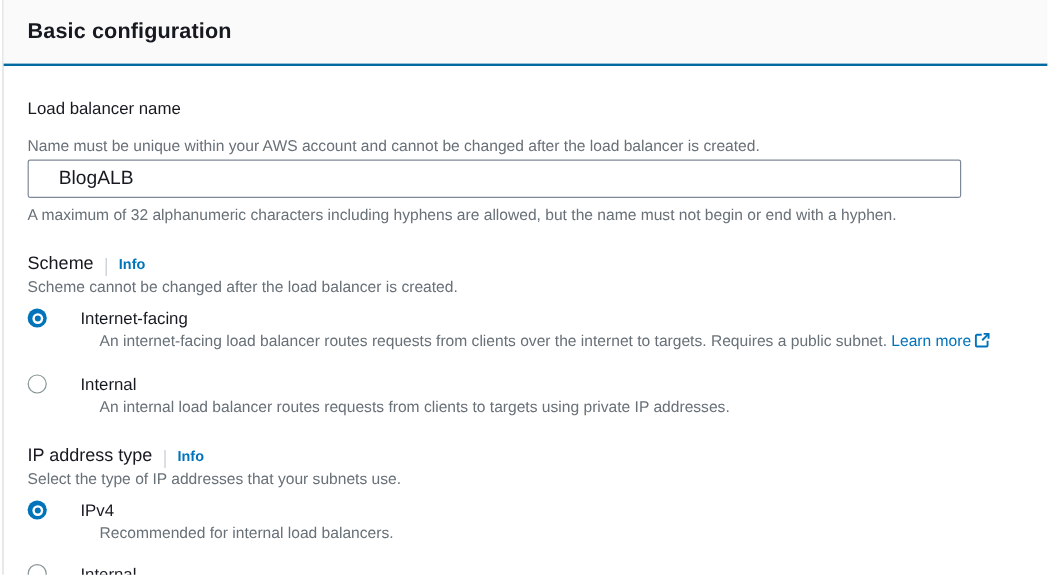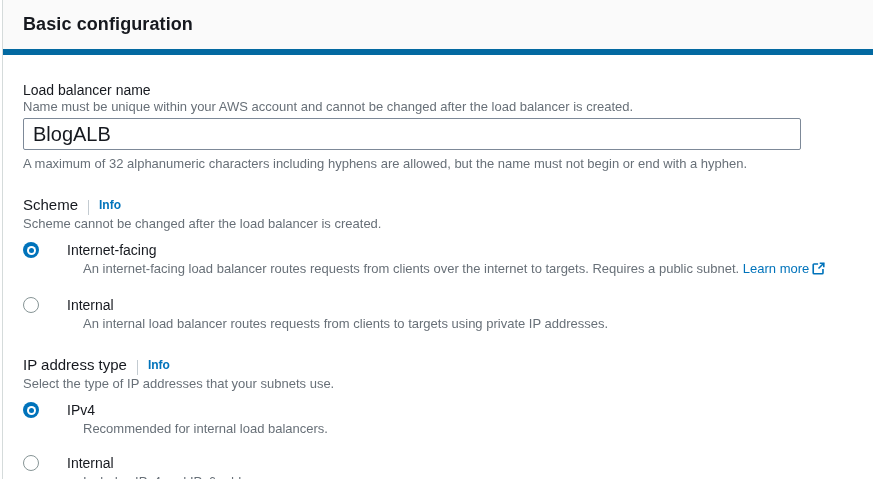--- a/index.html
+++ b/index.html
@@ -16,21 +16,21 @@
     box-sizing: border-box;
     width: 871px;
     height: 479px;
     margin-left: 2px;
     border-left: 1px solid #d5dbdb;
     background: #ffffff;
   }
   .panel-header {
     height: 55px;
     background: #fafafa;
-    border-bottom: 6px solid #0369a1;
+    border-bottom: 2px solid #0369a1;
     display: flex;
     align-items: center;
     padding-left: 20px;
     box-sizing: border-box;
   }
   .panel-title {
     margin: 0;
     font-size: 18px;
     font-weight: 700;
     color: #16191f;
@@ -41,32 +41,32 @@
   }
   .field-label {
     font-size: 14px;
     color: #16191f;
     line-height: 18px;
   }
   .field-desc {
     font-size: 13px;
     color: #687078;
     line-height: 16px;
-    margin-top: 0;
+    margin-top: 15px;
   }
   .text-input {
     box-sizing: border-box;
     margin-top: 3px;
     width: 778px;
     height: 32px;
     border: 1px solid #7d8998;
     border-radius: 2px;
-    padding: 0 9px;
+    padding: 0 25px;
     font-family: "Liberation Sans", "DejaVu Sans", sans-serif;
-    font-size: 20px;
+    font-size: 16px;
     color: #16191f;
     background: #ffffff;
     outline: none;
   }
   .field-constraint {
     font-size: 13px;
     color: #687078;
     line-height: 16px;
     margin-top: 6px;
   }

